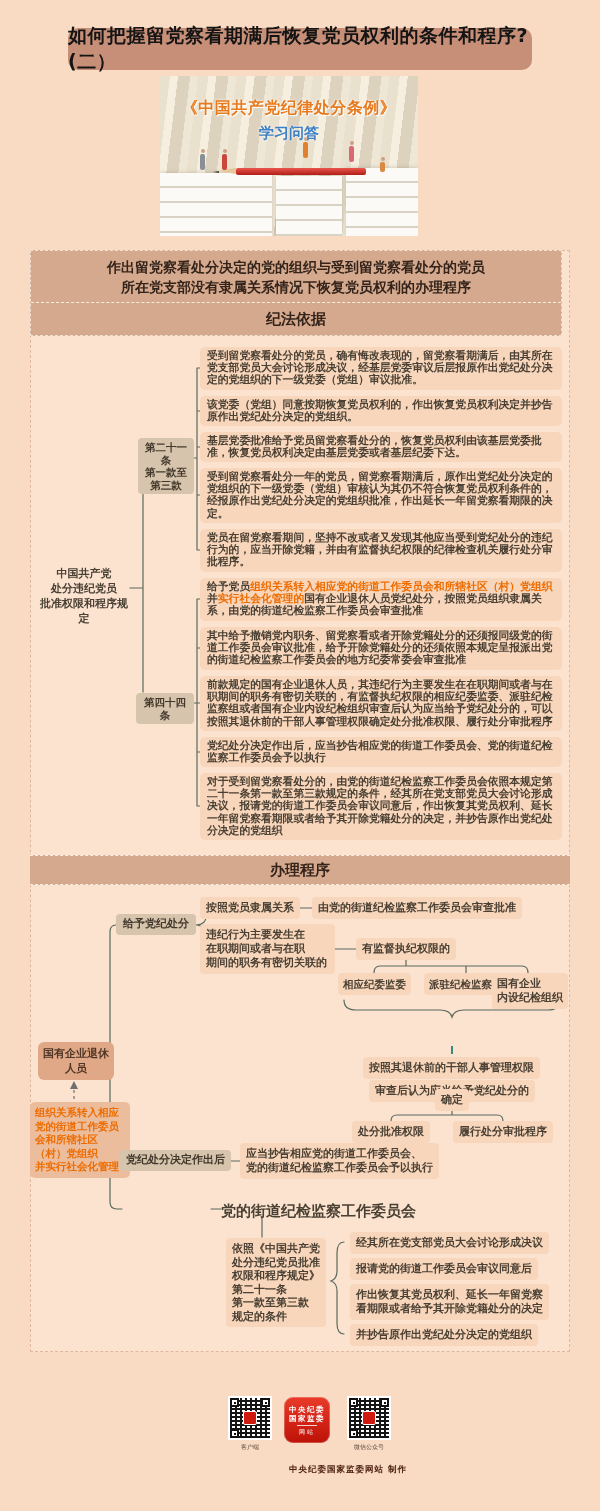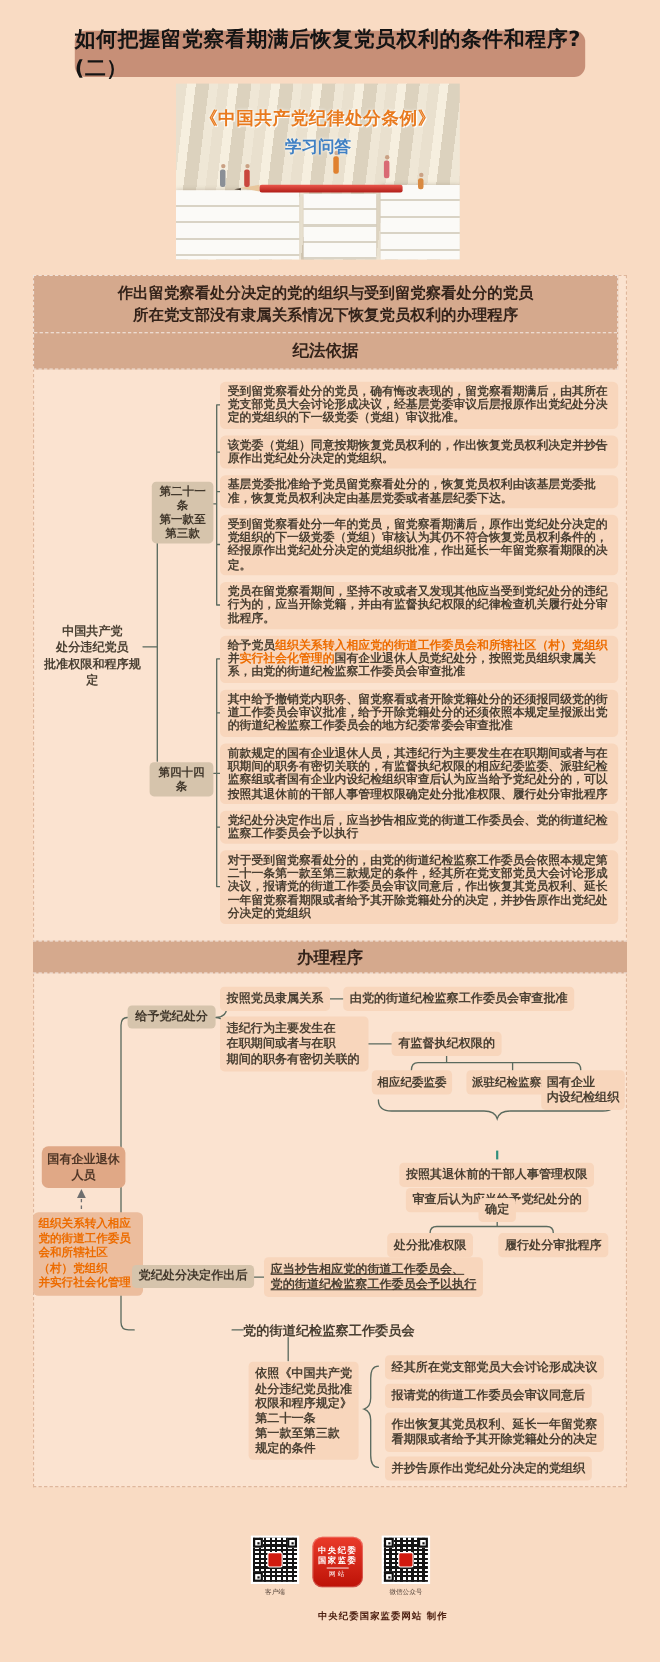--- a/index.html
+++ b/index.html
@@ -170,24 +170,24 @@
   <div class="abs sbox pre" style="left:492px;top:973px;font-size:11px;padding:4px 5px;white-space:pre-line;">国有企业
 内设纪检组织</div>
 
   <div class="abs sbox" style="left:369px;top:1080px;">审查后认为应当给予党纪处分的</div>
   <div class="abs sbox" style="left:363px;top:1057px;">按照其退休前的干部人事管理权限</div>
   <div class="abs sbox" style="left:435px;top:1089px;">确定</div>
   <div class="abs sbox" style="left:352px;top:1121px;">处分批准权限</div>
   <div class="abs sbox" style="left:453px;top:1121px;">履行处分审批程序</div>
 
   <div class="abs node" style="left:120px;top:1150px;width:111px;padding:4px 2px;font-size:11px;white-space:nowrap;">党纪处分决定作出后</div>
-  <div class="abs sbox pre" style="left:240px;top:1143px;white-space:pre-line;text-decoration:underline;">应当抄告相应党的街道工作委员会、
+  <div class="abs sbox pre" style="left:240px;top:1143px;white-space:pre-line;">应当抄告相应党的街道工作委员会、
 党的街道纪检监察工作委员会予以执行</div>
 
-  <div class="abs lbl" style="left:221px;top:1202px;font-size:12px;">党的街道纪检监察工作委员会</div>
+  <div class="abs lbl" style="left:221px;top:1202px;font-size:15px;">党的街道纪检监察工作委员会</div>
 
   <div class="abs sbox pre" style="left:226px;top:1238px;white-space:pre-line;line-height:13.5px;">依照《中国共产党
 处分违纪党员批准
 权限和程序规定》
 第二十一条
 第一款至第三款
 规定的条件</div>
 
   <div class="abs sbox" style="left:350px;top:1232px;">经其所在党支部党员大会讨论形成决议</div>
   <div class="abs sbox" style="left:350px;top:1258px;">报请党的街道工作委员会审议同意后</div>

